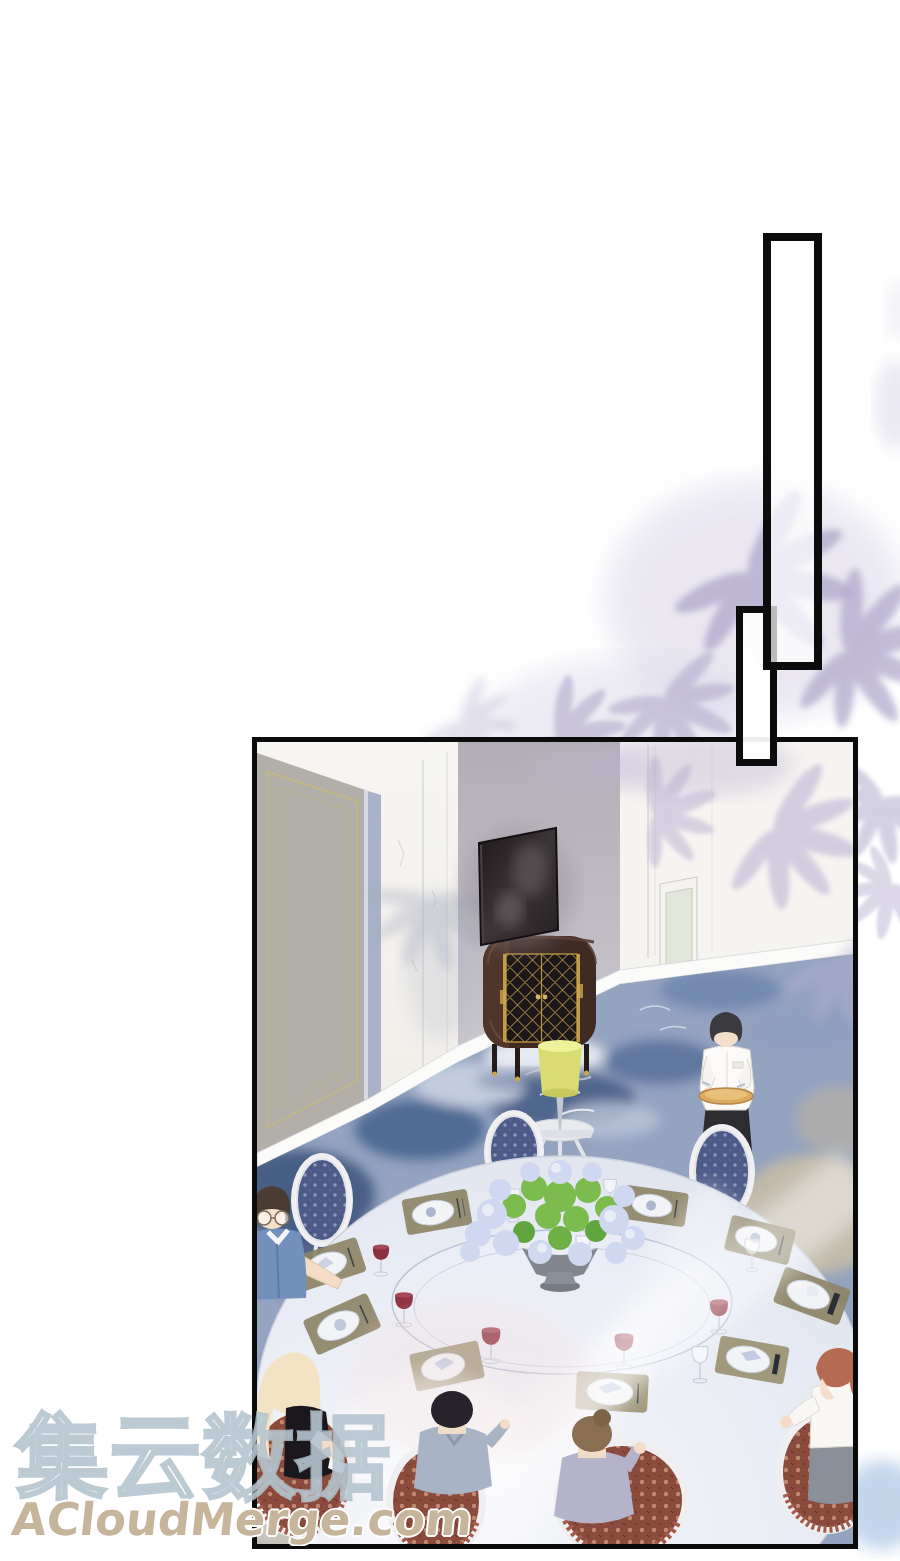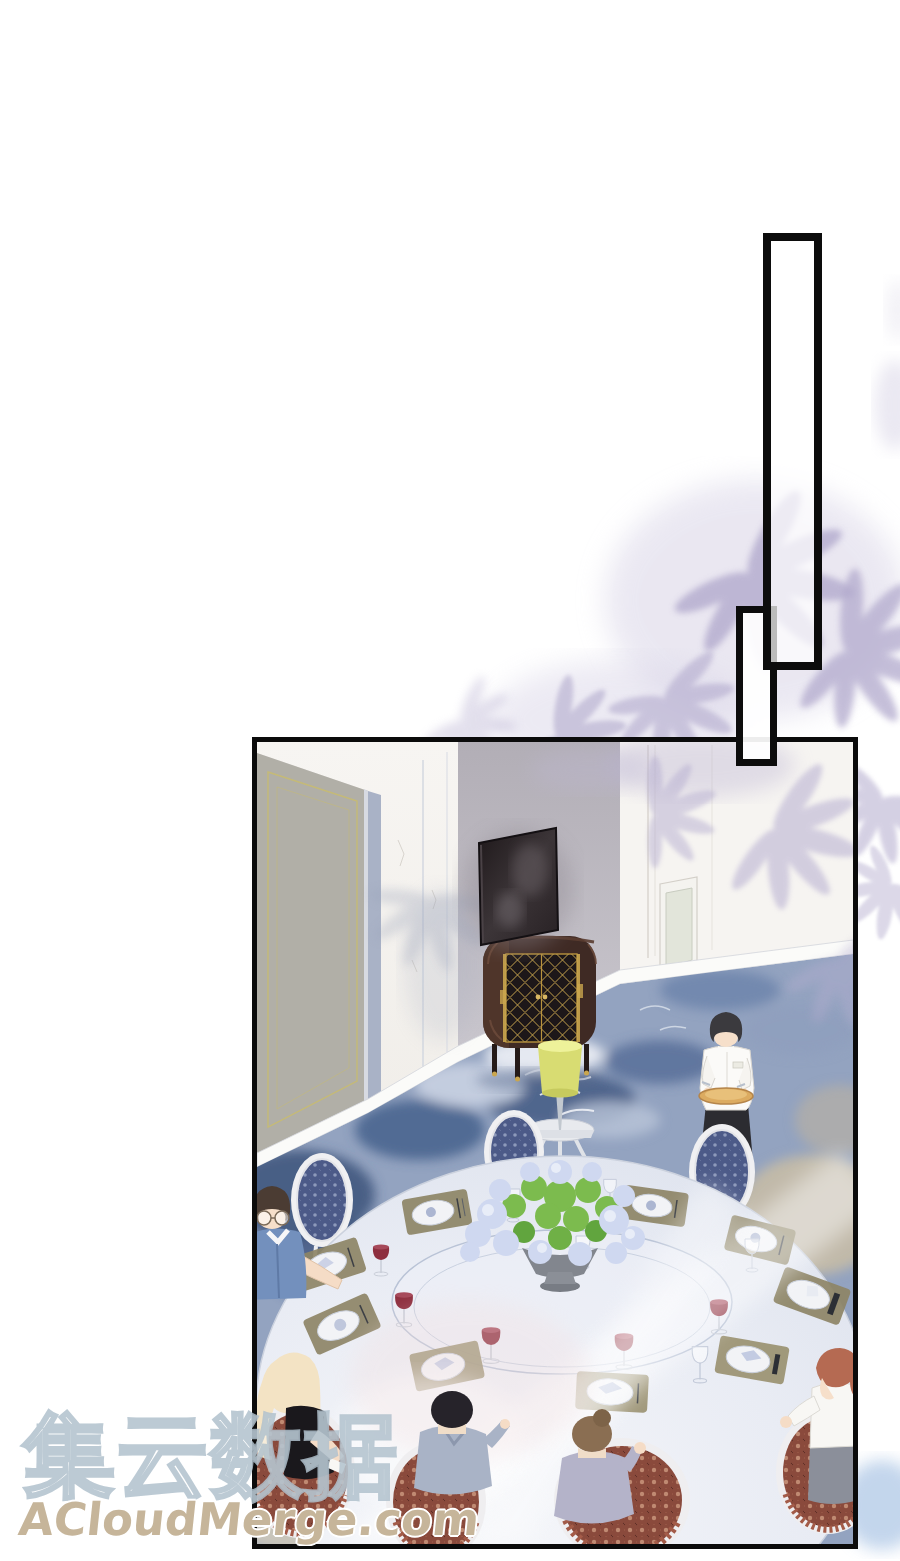--- a/index.html
+++ b/index.html
@@ -6,21 +6,21 @@
   #stage{position:relative;width:900px;height:1561px;background:#ffffff;overflow:hidden;
          font-family:"DejaVu Sans","Liberation Sans",sans-serif;}
   #shadow-layer{position:absolute;left:0;top:0;z-index:5;pointer-events:none;}
   #panel-wrap{position:absolute;left:252px;top:737px;width:596px;height:802px;
               border:5px solid #0b0b0b;overflow:hidden;background:#f4f2ee;z-index:10;}
   .bubble{position:absolute;background:rgba(255,255,255,0.72);border:7px solid #0c0c0c;}
   #bubble-small{left:736px;top:606px;width:27px;height:146px;border-width:7px;
                 background:rgba(255,255,255,0.93);z-index:20;}
   #bubble-tall{left:763px;top:233px;width:43px;height:421px;border-width:8px;
                background:rgba(255,255,255,0.72);z-index:21;}
-  #watermark{position:absolute;left:15px;top:1408px;z-index:40;pointer-events:none;}
+  #watermark{position:absolute;left:8px;top:1408px;z-index:40;pointer-events:none;}
   #wm-cn{font-size:92px;font-weight:bold;letter-spacing:2px;line-height:1.05;
          color:rgba(255,255,255,0.38);-webkit-text-stroke:3px rgba(176,193,204,0.85);
          padding-left:8px;white-space:nowrap;}
   #wm-url{font-size:45px;font-weight:bold;transform:skewX(-6deg);margin-top:-12px;
           color:#c6b59a;padding-left:4px;white-space:nowrap;
           text-shadow:-2px 0 #fff,2px 0 #fff,0 -2px #fff,0 2px #fff,
                       -1px -1px #fff,1px 1px #fff,-1px 1px #fff,1px -1px #fff;}
 </style>
 </head>
 <body>

